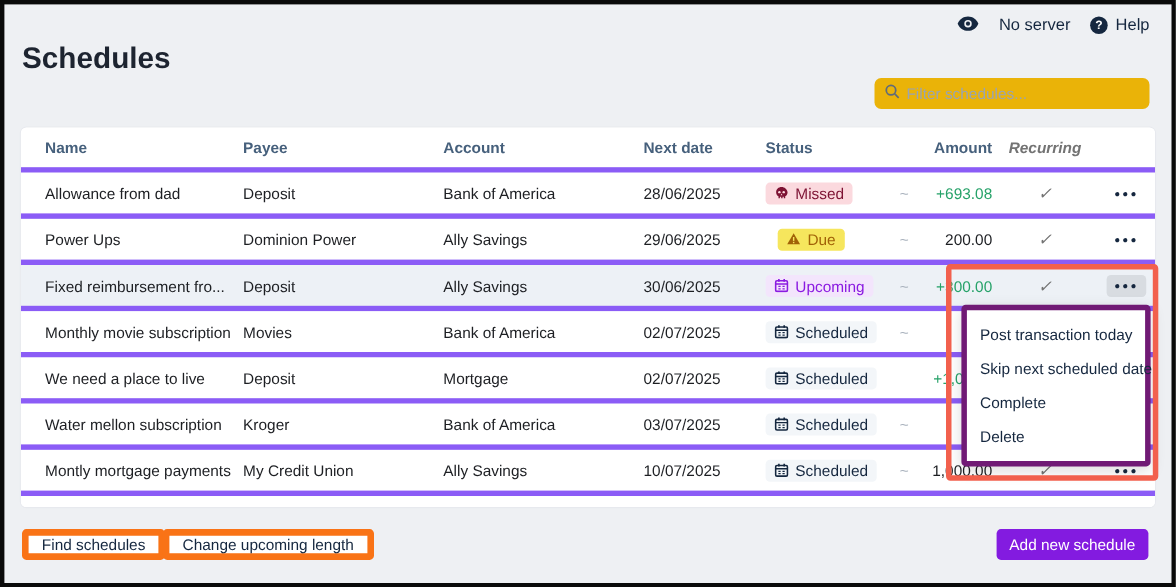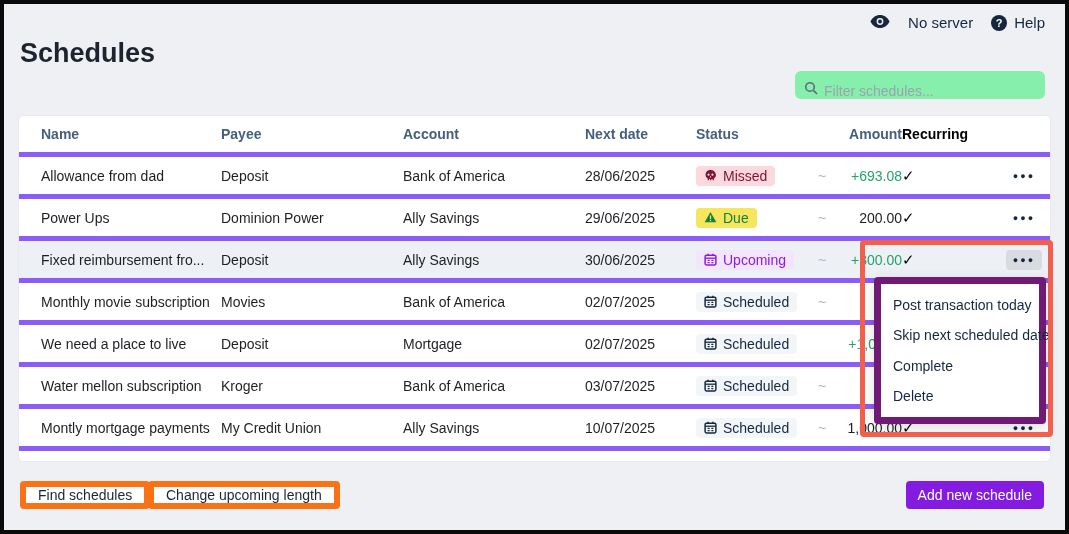--- a/index.html
+++ b/index.html
@@ -11,52 +11,52 @@
   
   .topbar { position: absolute; top: 10px; right: 20px; display: flex; align-items: flex-start; gap: 18px;
     color: #15273f; font-size: 15px; font-weight: 500; }
   .topbar .grp { display: flex; align-items: center; gap: 7px; cursor: pointer; }
   .help-circle { width: 16px; height: 16px; border-radius: 50%; background: #15273f; color: #fff;
     font-size: 11px; font-weight: bold; display: flex; align-items: center; justify-content: center; }
   
   .page-title { position: absolute; left: 16px; top: 34px; font-size: 27px; font-weight: bold; color: #1d2430; }
   
   .searchbox { position: absolute; top: 67px; right: 20px; width: 250px; height: 28px;
-    background: #86efac; border-radius: 6px; display: flex; align-items: flex-end; padding: 0 9px; gap: 6px; }
+    background: #eab308; border-radius: 6px; display: flex; align-items: center; padding: 0 9px; gap: 6px; }
   .searchbox input { border: none; outline: none; background: transparent; font-size: 14px;
     font-family: "Liberation Sans", sans-serif; color: #333; width: 100%; }
   .searchbox input::placeholder { color: #9aa4b1; }
   
   .table-card { position: absolute; left: 14px; top: 111px; width: 1033px; height: 347px;
     background: #fff; border-radius: 6px; border: 1px solid #e7e9ee; overflow: hidden; }
   .trow { display: flex; align-items: center; height: 42px; padding-left: 22px;
     border-bottom: 5px solid #8b5cf6; font-size: 14px; color: #1d1f23; background: #fff; }
   .trow.head { height: 41px; color: #46607c; font-weight: bold; font-size: 14px; }
   .trow.selected { background: #edf1f6; }
   .trow.sliver { border-bottom: none; }
   .c-name { width: 180px; } .c-payee { width: 182px; } .c-account { width: 182px; }
   .c-next { width: 111px; } .c-status { width: 112px; }
   .c-tilde { width: 28px; text-align: center; color: #aab3be; }
   .c-amount { width: 66px; text-align: right; white-space: nowrap; }
   .c-amount.green { color: #26a269; }
   .c-amount.clipped { padding-right: 26px; }
-  .c-rec { width: 96px; text-align: left; font-size: 15px; color: #000000; }
+  .c-rec { width: 96px; text-align: center; font-size: 15px; color: #737373; font-style: italic; }
   .c-menu { flex: 1; text-align: center; }
   .dots { display: inline-block; font-size: 9px; letter-spacing: 2px; color: #15273f; padding: 5px 7px; cursor: pointer; }
   .dots.open { background: #d8dce1; border-radius: 4px; }
   .badge { display: inline-flex; align-items: center; gap: 6px; padding: 3px 8px; border-radius: 4px;
     font-size: 14px; font-weight: 500; line-height: 1; }
   .badge svg { flex: 0 0 auto; }
   .badge.missed { background: #fbd9de; color: #7d1233; }
-  .badge.due { background: #f6e65d; color: #15803d; }
+  .badge.due { background: #f6e65d; color: #a16207; margin-left: 11px; }
   .badge.upcoming { background: #f3e5fc; color: #8b1be1; }
   .badge.scheduled { background: #f3f6f9; color: #15273f; }
   
   .ctx-menu { position: absolute; left: 870px; top: 273px; width: 172px; height: 147px; z-index: 5;
-    background: #fff; border: 7px solid #701a75; border-radius: 4px;
+    background: #fff; border: 5px solid #701a75; border-radius: 4px;
     box-shadow: 0 4px 14px rgba(0,0,0,.14); display: flex; flex-direction: column; justify-content: space-around;
     padding: 6px 0; }
   .ctx-item { padding: 4px 12px; font-size: 14px; color: #15273f; white-space: nowrap; cursor: pointer; }
   
   .annotation { position: absolute; left: 856px; top: 236px; width: 193px; height: 197px;
     border: 5px solid #f2604d; border-radius: 4px; z-index: 6; pointer-events: none; }
   
   .btn { position: absolute; top: 477px; height: 28px; display: inline-flex; align-items: center;
     padding: 0 12px; font-size: 14px; border-radius: 4px; cursor: pointer;
     background: #fff; border: 6px solid #f97316; color: #15273f; font-family: "Liberation Sans", sans-serif; }

